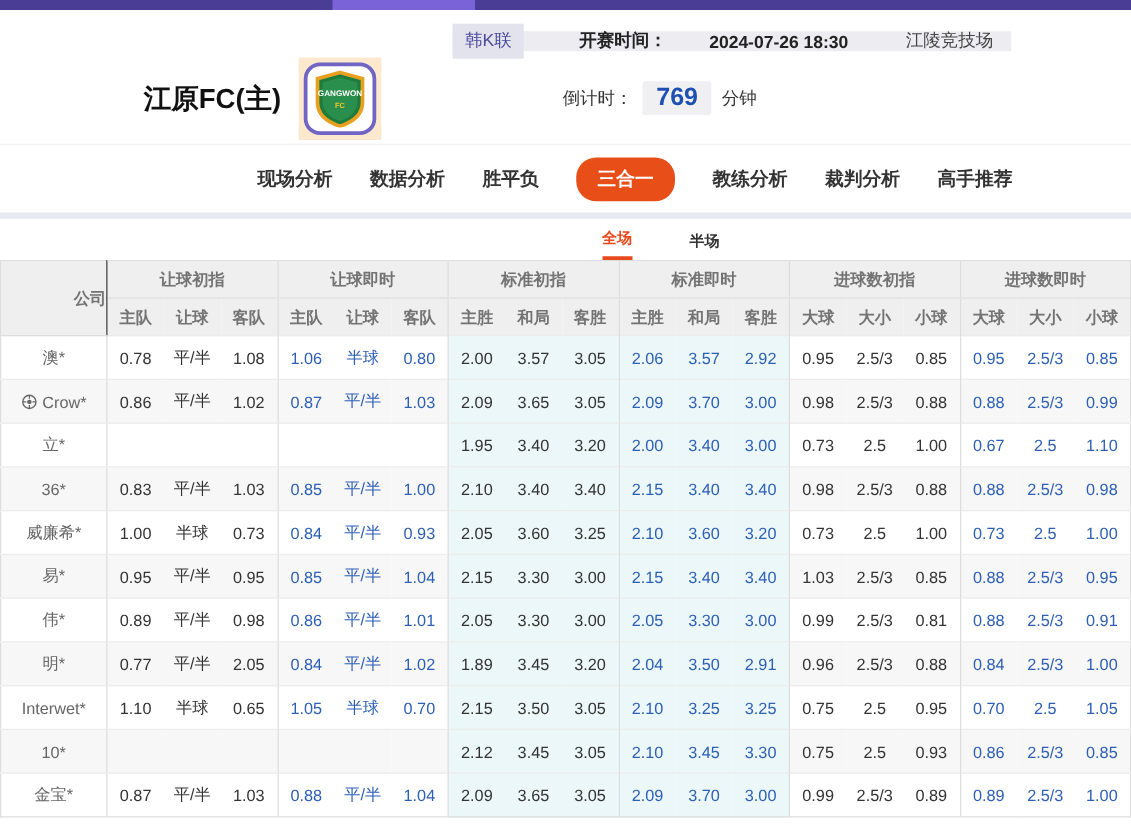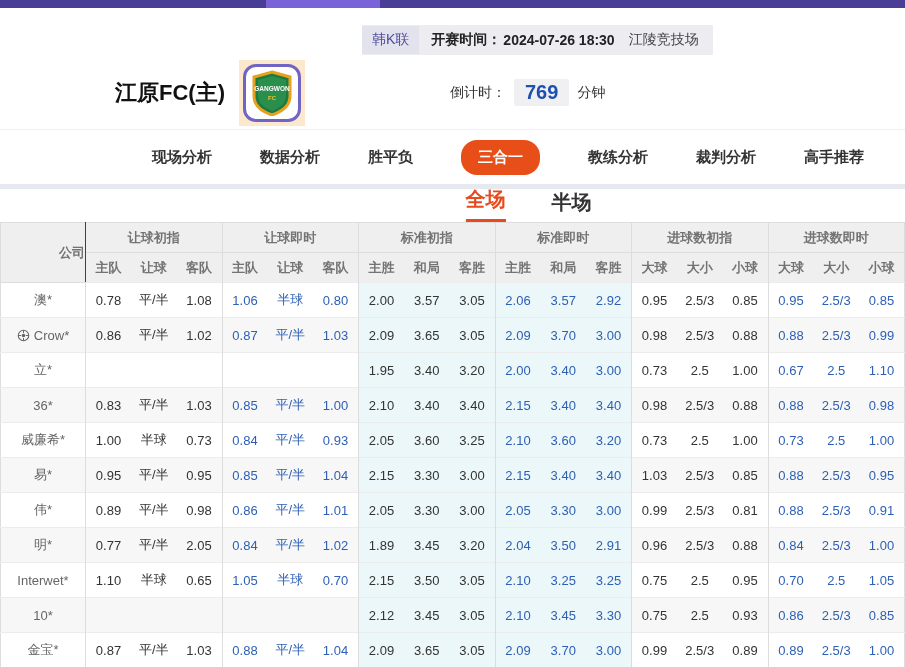--- a/index.html
+++ b/index.html
@@ -4,22 +4,22 @@
 <style>
   * { margin:0; padding:0; box-sizing:border-box; }
   html,body { width:905px; height:667px; background:#fff; overflow:hidden;
     font-family:"Liberation Sans","DejaVu Sans",sans-serif; }
 
   
   .topbar { position:relative; width:905px; height:8px; background:#4a3d96; }
   .topbar .thumb { position:absolute; left:266px; top:0; width:114px; height:8px; background:#7a62d8; }
 
   
-  .match-strip { margin:17px 0 0 362px; height:30px; width:fit-content;
-    display:flex; align-items:center; background:#ededf1; font-size:14px; padding-right:14px; }
+  .match-strip { margin:17px 0 0 362px; height:16px; width:fit-content;
+    display:flex; align-items:center; background:#ededf1; font-size:14px; padding-right:14px;gap:32px; }
   .league-badge { background:#e3e3ee; color:#4c4a9c; padding:5px 10px; font-size:14px; }
   .kick-label,.kick-time { font-weight:bold; color:#222; margin-left:12px; }
   .kick-time { margin-left:2px; }
   .venue { color:#444; margin-left:14px; }
 
   
   .team-row { position:relative; height:75px; border-bottom:1px solid #f0f0f0;text-align:center; }
   .team { position:absolute; top:0; height:75px; display:flex; align-items:center; gap:14px; }
   .team.home { left:115px; }
   .team.away { right:2px; }
@@ -27,29 +27,29 @@
   .logo-box { width:66px; height:66px; display:flex; align-items:center; justify-content:center; }
   .logo-box.home-bg { background:#fbe8cd; }
   .logo-box.away-bg { background:#d8e7f6; }
   .logo-inner { width:58px; height:58px; background:#fff; border:3px solid #7064c4; border-radius:13px;
     display:flex; align-items:center; justify-content:center; }
   .countdown { position:absolute; left:450px; top:0; height:75px; display:flex; align-items:center; gap:8px;
     font-size:14px; color:#333; }
   .cd-value { background:#f0f0f3; color:#1d50b0; font-weight:bold; font-size:20px; padding:2px 11px; border-radius:2px; }
 
   
-  .nav-row { height:54px; display:flex; align-items:center; justify-content:center; gap:48px; padding-left:111px; }
+  .nav-row { height:54px; display:flex; align-items:center; justify-content:center; gap:30px; padding-left:111px; }
   .nav-item { font-size:15px; font-weight:bold; color:#333; cursor:pointer; white-space:nowrap; }
   .nav-item.active { background:#e84e17; color:#fff; border-radius:16px; padding:8px 17px;text-align:center; }
 
   .gray-band { height:5px; background:#e6e9ef; }
 
   
   .subtab-row { height:33px; display:flex; align-items:flex-end; justify-content:center; gap:46px; padding-left:152px; }
-  .subtab { font-size:20px; font-weight:bold; color:#333; padding-bottom:6px; cursor:pointer; }
+  .subtab { font-size:12px; font-weight:bold; color:#333; padding-bottom:6px; cursor:pointer; }
   .subtab.active { color:#e8491d; border-bottom:3px solid #e8491d; }
 
   
   table { width:905px; border-collapse:collapse; table-layout:fixed; font-size:13px; }
   table, th, td { border:0; }
   table { border:1px solid #ddd; }
   thead th { background:#efefef; color:#737373; font-weight:bold; font-size:13px; height:30px; }
   thead tr.grp th { border-bottom:1px solid #ddd; }
   th.gstart, td.gstart { border-left:1px solid #ddd; }
   th.company { border-right:1px solid #404040;text-align:right; }

